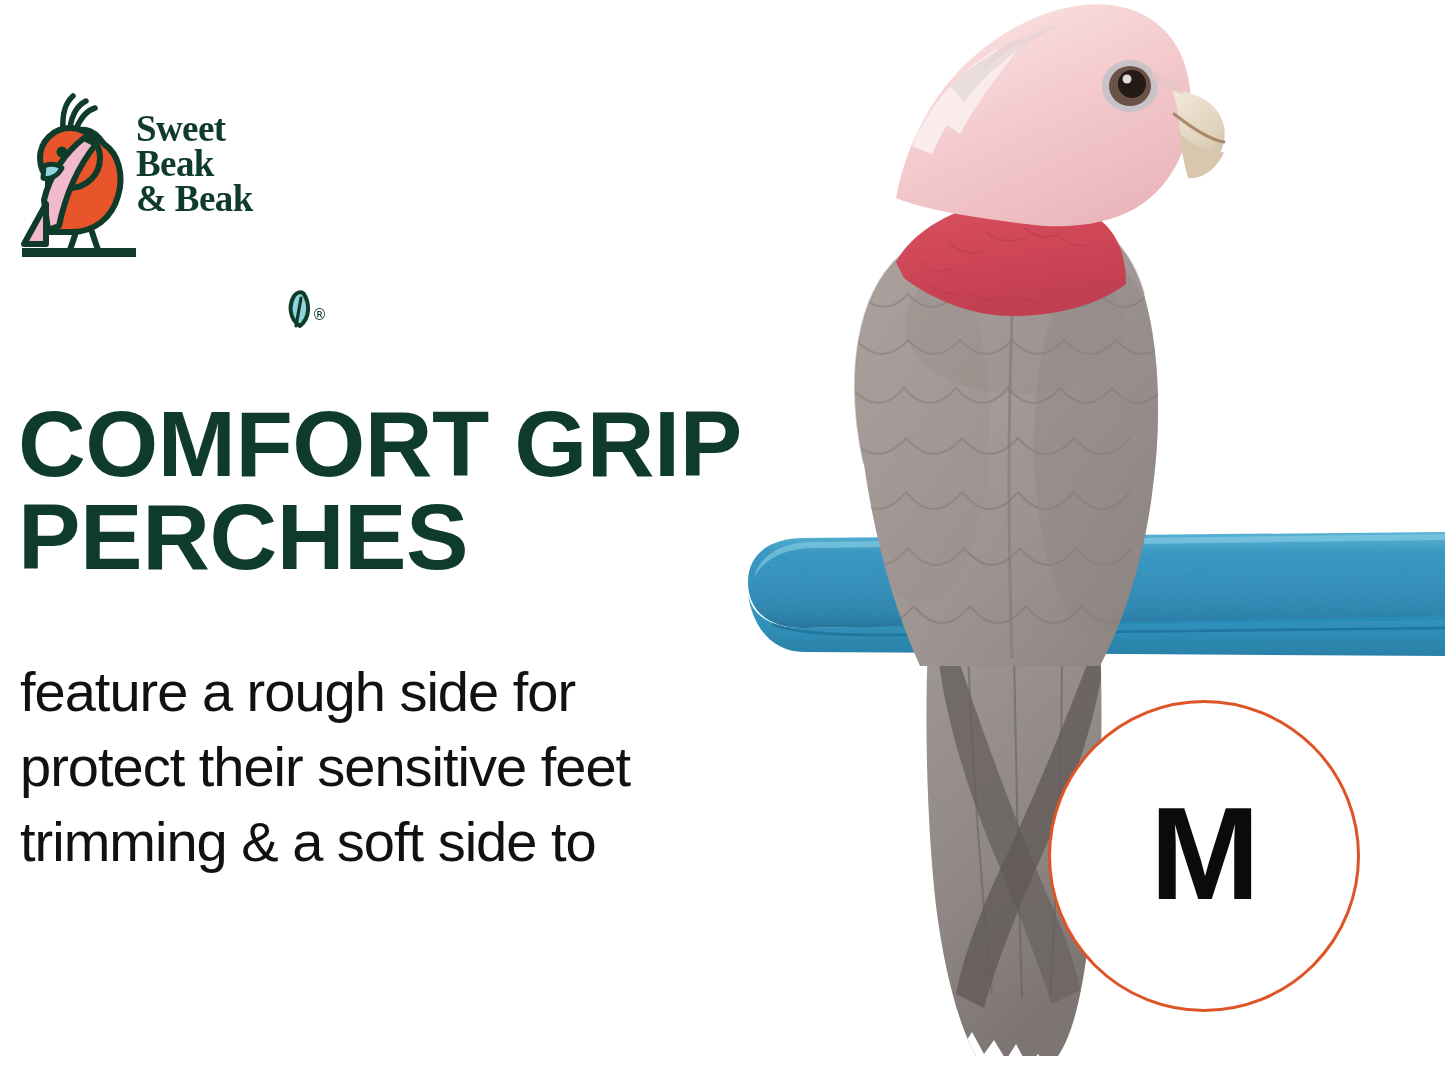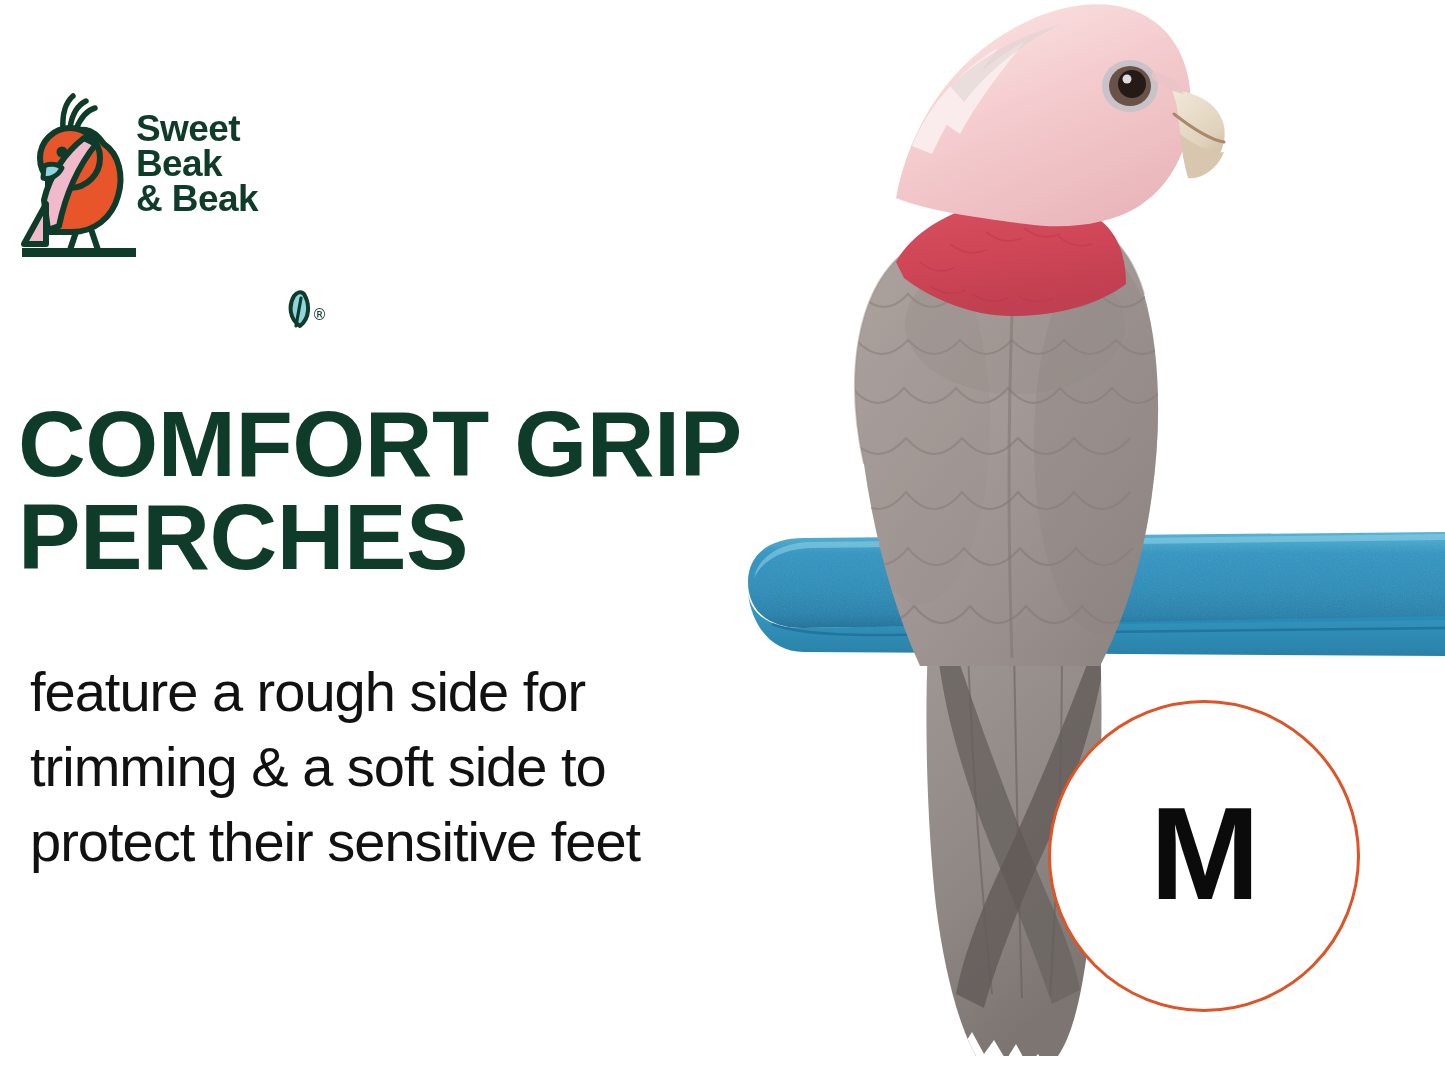--- a/index.html
+++ b/index.html
@@ -20,21 +20,21 @@
   #logo-block{
     position:absolute;
     left:18px; top:92px;
     width:300px; height:175px;
   }
   #logo-mark{ position:absolute; left:0; top:0; width:118px; height:172px; }
   #logo-wordmark{
     position:absolute; left:118px; top:20px;
     width:160px;
     color:#0F3B2A;
-    font-family:Liberation Sans, sans-serif;
+    font-family:Liberation Serif, serif;
     font-weight:700;
     font-size:37px;
     line-height:0.94;
     letter-spacing:-0.6px;
   }
   #logo-wordmark .wm-line{display:block;white-space:nowrap;}
   #logo-leaf{ position:absolute; left:262px; top:198px; width:34px; height:42px; }
   #logo-reg{
     position:absolute; left:294px; top:216px;
     font-size:15px; color:#0F3B2A;
@@ -55,21 +55,21 @@
     letter-spacing:-0.5px;
     text-transform:uppercase;
     transform:scaleX(1.02);
     transform-origin:left top;
   }
   #headline .hl-line{display:block;white-space:nowrap;}
 
   
   #bodycopy{
     position:absolute;
-    left:30px; top:598px;
+    left:20px; top:598px;
     width:790px;
     color:#111111;
     font-family:"Liberation Sans", sans-serif;
     font-weight:300;
     font-size:56px;
     line-height:1.34;
     letter-spacing:-1px;
   }
   #bodycopy .bc-line{display:block;white-space:nowrap;}
 
@@ -160,22 +160,22 @@
     <span id="logo-reg">®</span>
   </div>
 
   <h1 id="headline">
     <span class="hl-line">COMFORT GRIP</span>
     <span class="hl-line">PERCHES</span>
   </h1>
 
   <p id="bodycopy">
     <span class="bc-line">feature a rough side for</span>
+    <span class="bc-line">protect their sensitive feet</span>
     <span class="bc-line">trimming &amp; a soft side to</span>
-    <span class="bc-line">protect their sensitive feet</span>
   </p>
 
   <svg id="perch" viewBox="0 0 703 146">
     <defs>
       <linearGradient id="perchGrad" x1="0" y1="0" x2="0" y2="1">
         <stop offset="0%" stop-color="#52B3D6"></stop>
         <stop offset="22%" stop-color="#2F95C2"></stop>
         <stop offset="62%" stop-color="#2A8BB8"></stop>
         <stop offset="86%" stop-color="#2380AC"></stop>
         <stop offset="100%" stop-color="#1B6E98"></stop>

